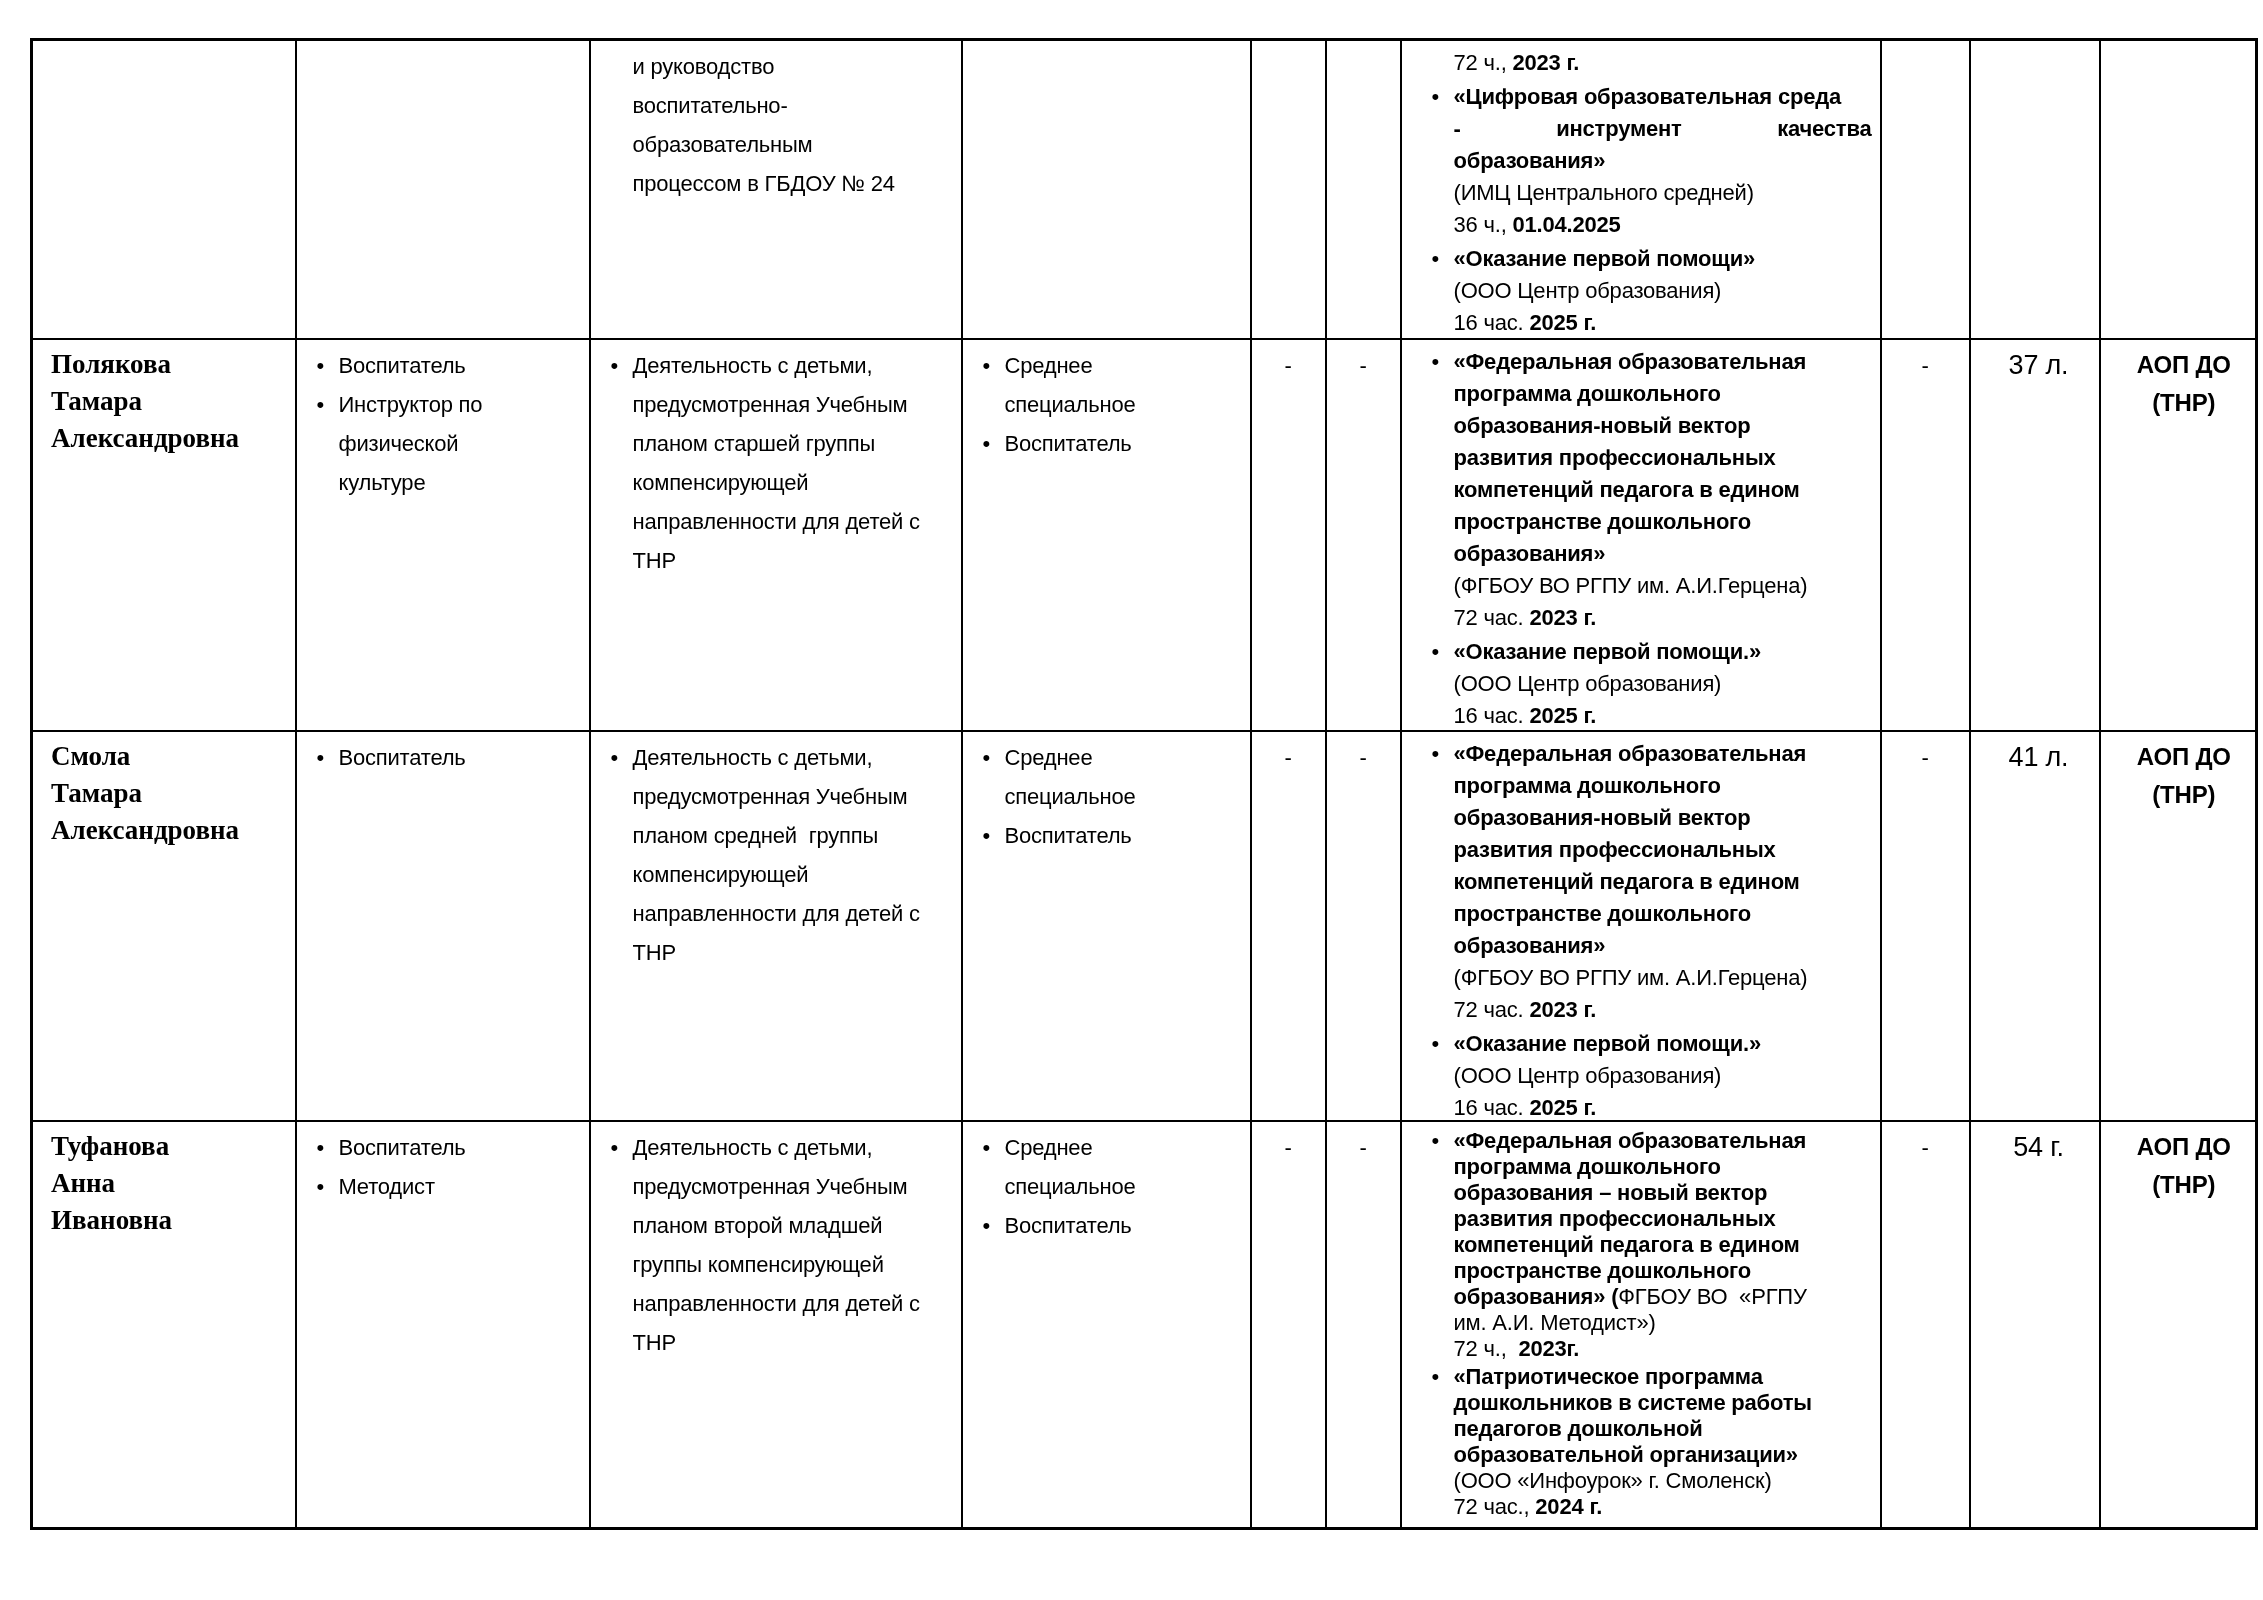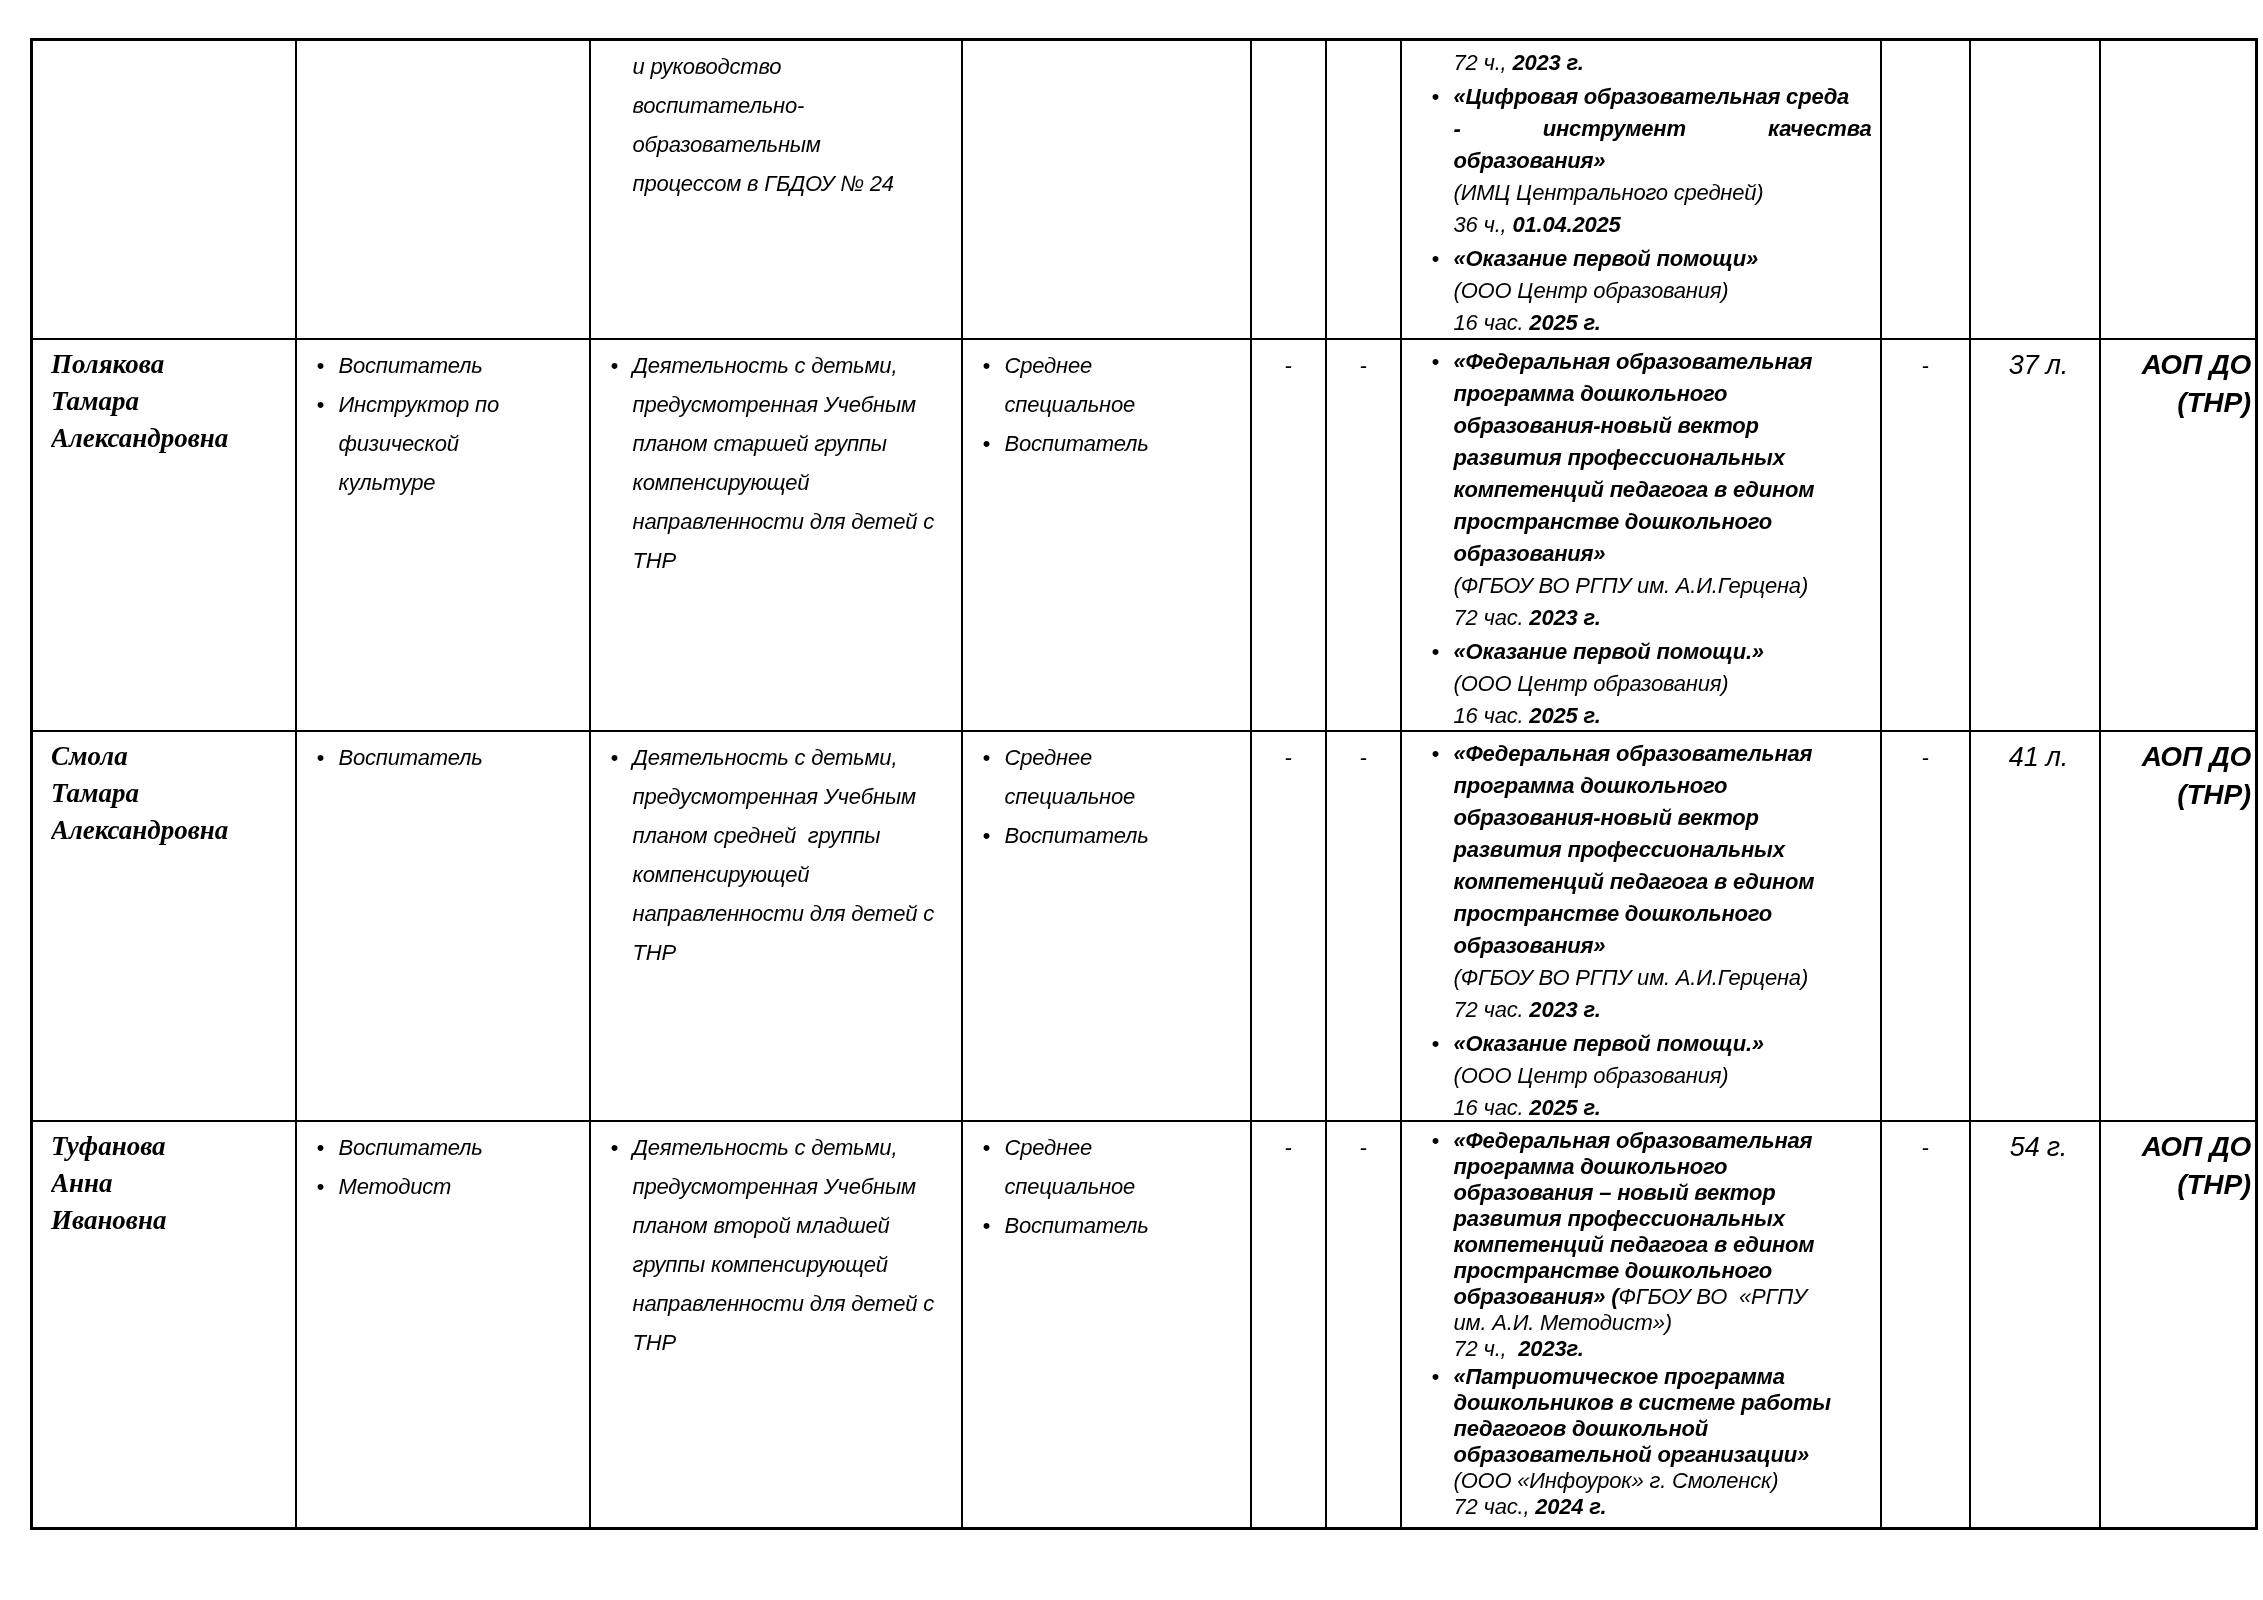--- a/index.html
+++ b/index.html
@@ -24,38 +24,38 @@
   }
   td {
     border: 2px solid #000000;
     vertical-align: top;
     padding: 6px 10px 0 14px;
     font-size: 22px;
     line-height: 39px;
     letter-spacing: -0.2px;
     overflow: hidden;
   }
-  .cellbox { overflow: hidden; font-style: italic; }
+  .cellbox { overflow: hidden; }
   tr:nth-child(1) .cellbox { height: 291px; }
   tr:nth-child(2) .cellbox { height: 384px; }
   tr:nth-child(3) .cellbox { height: 382px; }
   tr:nth-child(4) .cellbox { height: 399px; }
 
   td.c1 {
     font-family: "Liberation Serif", serif;
     font-weight: 700;
     font-size: 27px;
     line-height: 37px;
     letter-spacing: 0;
     padding-left: 18px;
     margin-top: 38px;
   }
   td.c5, td.c6, td.c8 { text-align: center; padding-left: 4px; padding-right: 4px; }
   td.c9 { text-align: center; font-size: 27px; line-height: 38px; padding-left: 12px; padding-right: 4px; }
-  td.c10 { text-align: right; font-size: 28px; line-height: 38px; font-weight: 700; padding-left: 16px; padding-right: 4px; }
+  td.c10 { text-align: center; font-size: 24px; line-height: 38px; font-weight: 700; padding-left: 16px; padding-right: 4px; }
   td.c7 { line-height: 32px; padding-left: 24px; padding-right: 8px; }
   td.c7.tight { line-height: 26px; }
 
   .block { position: relative; padding-left: 28px; }
   td.c1 .block, td.c5 .block, td.c6 .block,
   td.c8 .block, td.c9 .block, td.c10 .block { padding-left: 0; }
   .bullet-char { position: absolute; left: 6px; top: 0; }
   td.c7 .block.bullet:not(:first-child) { margin-top: 2px; }
   .line { min-height: 1em; }
   .line.spread { display: flex; justify-content: space-between; }

